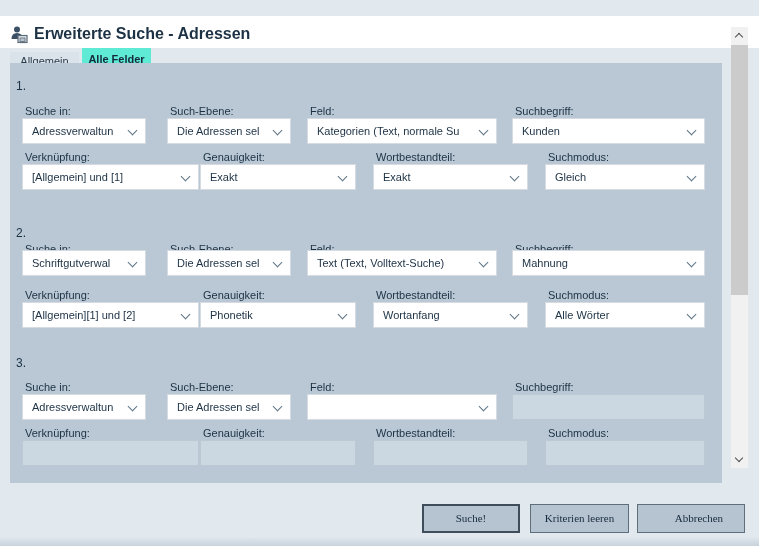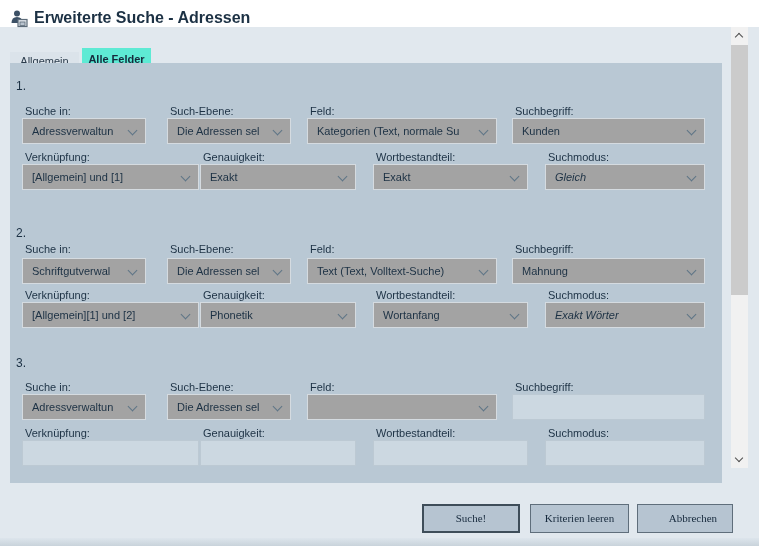--- a/index.html
+++ b/index.html
@@ -7,38 +7,38 @@
   body {
     font-family:"Liberation Sans", sans-serif;
     background:#e1e8ee;
     position:relative;
     overflow:hidden;
     color:#1c3144;
   }
   .root { position:absolute; inset:0; }
 
   
-  .titlebar { position:absolute; left:0; top:0; width:759px; height:27px; background:#ffffff; }
+  .titlebar { position:absolute; left:0; top:16px; width:759px; height:40px; background:#ffffff; }
   .app-icon { position:absolute; left:10px; top:9px; width:20px; height:20px; }
   .dlg-title { position:absolute; left:34px; top:9px; font-size:16px; font-weight:bold; color:#1c3144; white-space:nowrap; }
 
   
   .tabrow { position:absolute; left:0; top:48px; width:759px; height:23px; background:#e1e8ee; }
   .tab { position:absolute; font-size:11px; text-align:center; cursor:default; }
   .tab-inactive { left:10px; top:4px; width:69px; height:19px; background:#dbe3ea; line-height:19px; color:#2b3c4c; }
   .tab-active { left:82px; top:0px; width:69px; height:23px; background:#5eead4; line-height:22px; font-weight:bold; color:#16293c; }
 
   
   .panel { position:absolute; left:10px; top:63px; width:712px; height:420px; background:#b9c8d4; }
 
   .secnum { position:absolute; font-size:12px; color:#1c3144; }
   .flabel { position:absolute; font-size:11px; color:#1c3144; white-space:nowrap; }
 
   .combo {
-    position:absolute; height:26px; background:#a3a3a3;
+    position:absolute; height:26px; background:#ffffff;
     border:1px solid #d5dbe0; overflow:hidden;
   }
   .combo-text {
     position:absolute; left:9px; top:0; right:22px; line-height:24px;
     font-size:11px; color:#1c3144; white-space:nowrap; overflow:hidden;
   }
   .chev {
     position:absolute; right:9px; top:8px; width:7px; height:7px;
     border-left:1.4px solid #5e7586; border-bottom:1.4px solid #5e7586;
     transform:rotate(-45deg);
@@ -49,31 +49,31 @@
 
   
   .ca1 { left:12px;  width:124px; }
   .ca2 { left:157px; width:124px;padding-left:23px; }
   .ca3 { left:297px; width:190px; }
   .ca4 { left:502px; width:193px; }
   
   .cb1 { left:12px;  width:177px; }
   .cb2 { left:190px; width:156px; }
   .cb3 { left:363px; width:155px; }
-  .cb4 { left:535px; width:160px;font-style:italic; }
+  .cb4 { left:535px; width:160px; }
   
   .la1 { left:15px; } .la2 { left:160px; } .la3 { left:300px; } .la4 { left:505px; }
   .lb1 { left:15px; } .lb2 { left:193px; } .lb3 { left:366px; } .lb4 { left:538px; }
 
   
   .s1 .secnum { top:16px; left:6px; }
   .s1 .rowAlab { top:42px; } .s1 .rowAbox { top:55px; }
   .s1 .rowBlab { top:88px; } .s1 .rowBbox { top:101px; }
   .s2 .secnum { top:163px; left:6px; }
-  .s2 .rowAlab { top:180px; } .s2 .rowAbox { top:195px; }
+  .s2 .rowAlab { top:180px; } .s2 .rowAbox { top:187px; }
   .s2 .rowBlab { top:226px; } .s2 .rowBbox { top:239px; }
   .s3 .secnum { top:293px; left:6px; }
   .s3 .rowAlab { top:318px; } .s3 .rowAbox { top:331px; }
   .s3 .rowBlab { top:364px; } .s3 .rowBbox { top:377px; }
 
   
   .sb-track { position:absolute; left:731px; top:27px; width:17px; height:441px; background:#f1f1f1; }
   .sb-up    { position:absolute; left:0; top:0; width:17px; height:17px; background:#f1f1f1; }
   .sb-down  { position:absolute; left:0; bottom:0; width:17px; height:17px; background:#f1f1f1; }
   .sb-thumb { position:absolute; left:0; top:18px; width:17px; height:250px; background:#cbcbcb; }
@@ -85,21 +85,21 @@
   .sb-chev-down { top:4px; transform:rotate(-45deg); }
 
   
   .btn {
     position:absolute; top:504px; height:29px; background:#b6c4d1;
     border:1px solid #5f6e7b; font-family:Liberation Serif, serif;
     font-size:11px; color:#16293c; text-align:center; line-height:27px; cursor:default;
   }
   .btn-search  { left:422px; width:98px; border:2px solid #3e4d59; line-height:25px; }
   .btn-clear   { left:530px; width:99px; }
-  .btn-cancel  { left:637px; width:96px;padding-left:16px; }
+  .btn-cancel  { left:637px; width:108px;padding-left:16px; }
 
   .bottom-strip { position:absolute; left:0; top:538px; width:759px; height:8px;
     background:linear-gradient(#dde5ec,#c9d3db); }
 </style>
 </head>
 <body>
 
 <div class="root">
 
   <div class="titlebar">
@@ -195,21 +195,21 @@
       </div>
       <div class="combo rowBbox cb2">
         <span class="combo-text">Phonetik</span>
           <span class="chev"></span>
       </div>
       <div class="combo rowBbox cb3">
         <span class="combo-text">Wortanfang</span>
           <span class="chev"></span>
       </div>
       <div class="combo rowBbox cb4">
-        <span class="combo-text">Exakt Wörter</span>
+        <span class="combo-text">Alle Wörter</span>
           <span class="chev"></span>
       </div>
     </div>
 
     <div class="s3">
       <div class="secnum">3.</div>
       <div class="flabel rowAlab la1">Suche in:</div>
       <div class="flabel rowAlab la2">Such-Ebene:</div>
       <div class="flabel rowAlab la3">Feld:</div>
       <div class="flabel rowAlab la4">Suchbegriff:</div>

